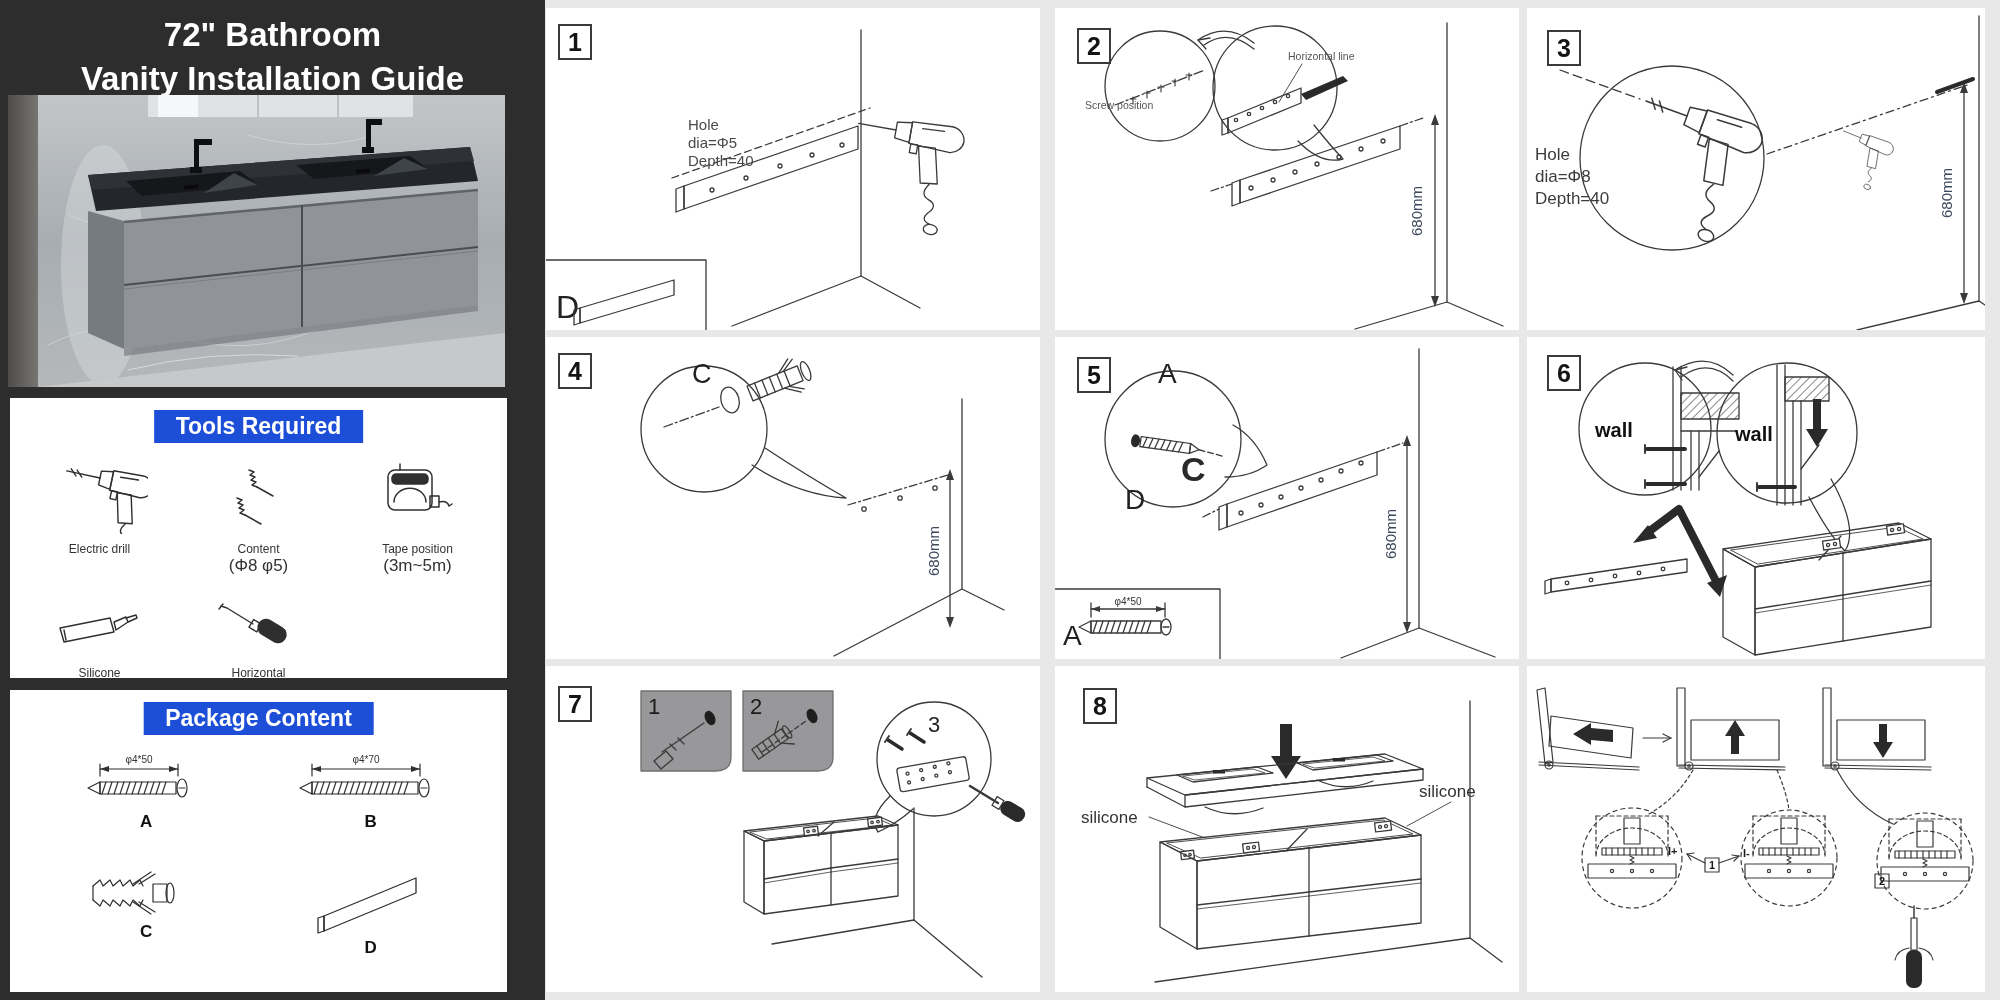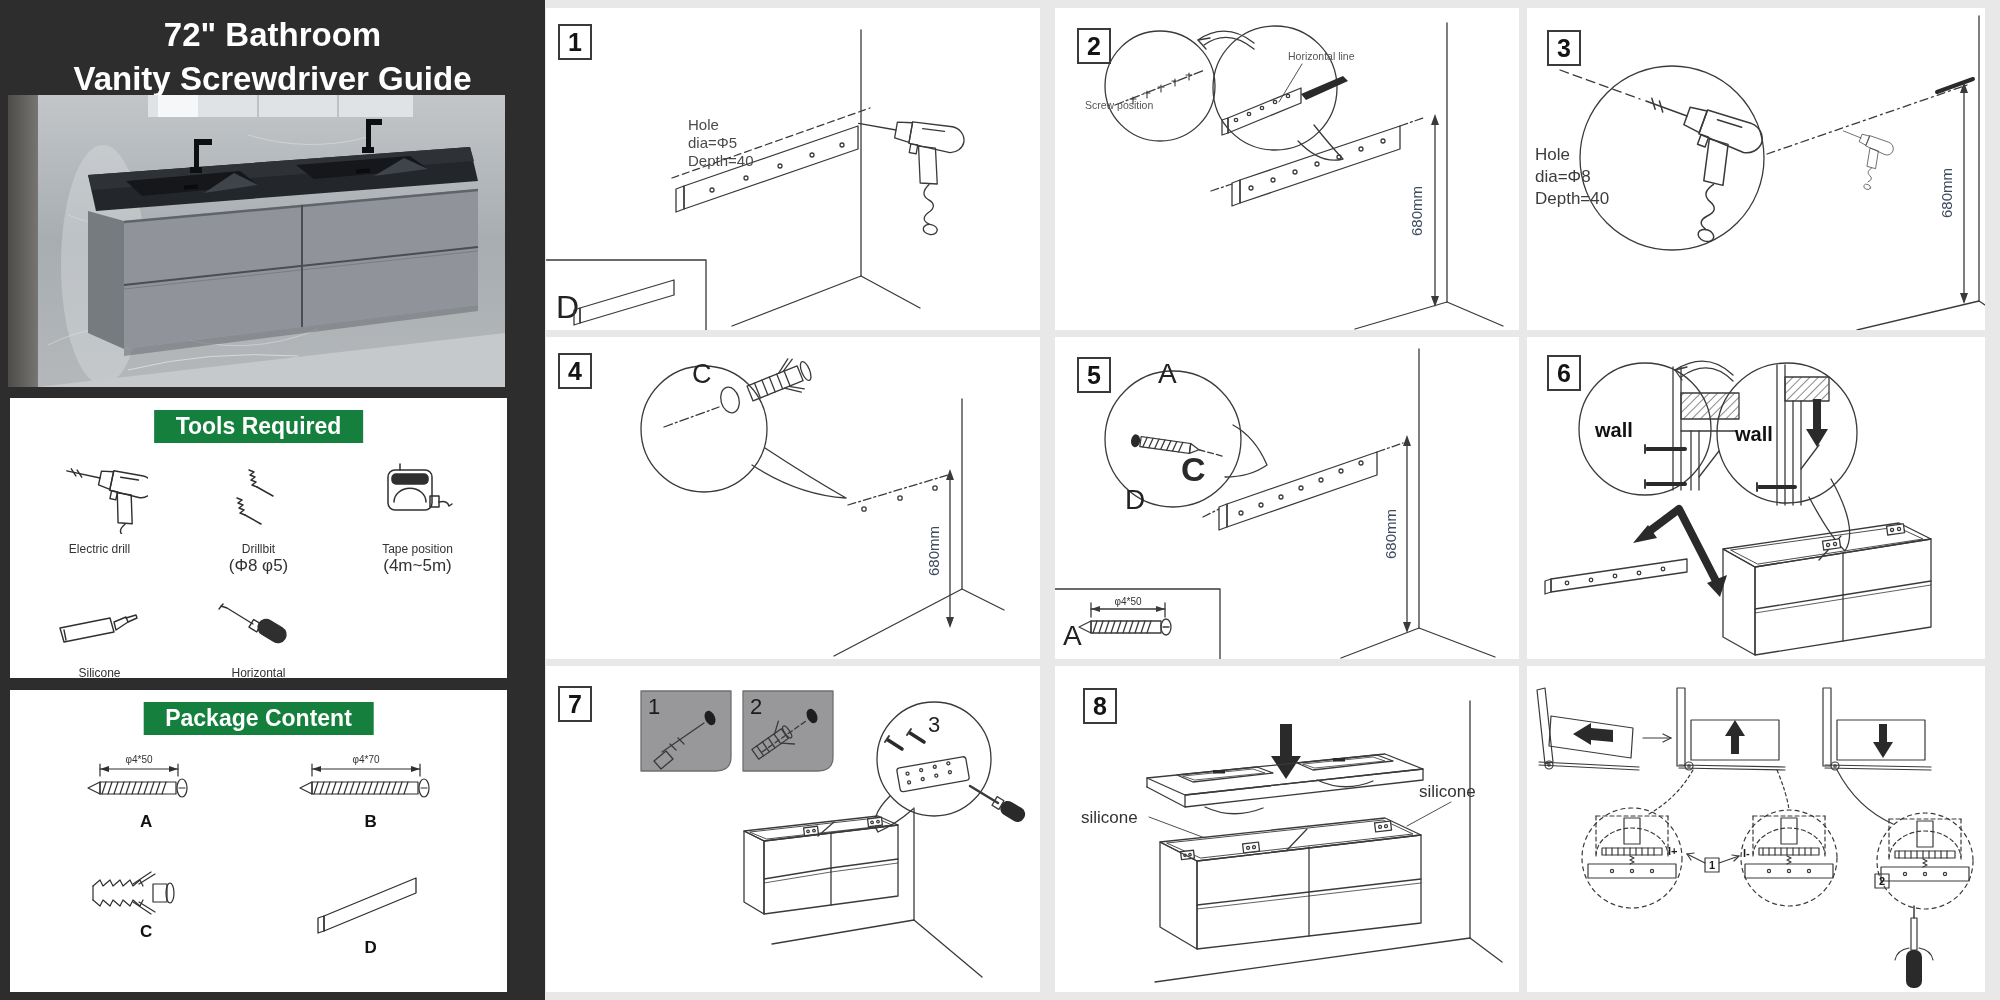--- a/index.html
+++ b/index.html
@@ -3,21 +3,21 @@
 <meta charset="utf-8">
 <style>
   html,body{margin:0;padding:0;width:2000px;height:1000px;background:#e8e8e8;
     font-family:"Liberation Sans",sans-serif;overflow:hidden;position:relative}
   .sidebar{position:absolute;left:0;top:0;width:545px;height:1000px;background:#2d2d2d}
   .title{color:#fff;text-align:center;font-weight:bold;font-size:33px;line-height:1.32;padding-top:13px}
   .photo{position:absolute;left:8px;top:95px;width:497px;height:292px}
   .card{position:absolute;left:10px;width:497px;background:#ffffff}
   .card.tools{top:398px;height:280px}
   .card.pkg{top:690px;height:302px}
-  .cardhead{position:absolute;top:12px;left:50%;transform:translateX(-50%);background:#15803d;color:#fff;
+  .cardhead{position:absolute;top:12px;left:50%;transform:translateX(-50%);background:#1d4ed8;color:#fff;
     font-weight:bold;font-size:23px;padding:3px 22px;white-space:nowrap}
   .tgrid{position:absolute;top:58px;left:10px;right:10px;display:grid;grid-template-columns:1fr 1fr 1fr;row-gap:18px}
   .tool{text-align:center}
   .tool svg{display:block;margin:0 auto}
   .tlabel{font-size:12px;color:#333;margin-top:8px}
   .tsub{font-size:17px;color:#333}
   .pgrid{position:absolute;top:62px;left:28px;right:28px;display:grid;grid-template-columns:1fr 1fr;row-gap:26px;column-gap:8px}
   .pitem{text-align:center}
   .pitem svg{display:block;margin:0 auto}
   .pletter{font-size:17px;font-weight:bold;color:#111;margin-top:2px}
@@ -26,21 +26,21 @@
   .badge{position:absolute;width:30px;height:32px;border:2px solid #3a3a3a;background:#fff;color:#141414;
     font-size:25px;font-weight:bold;display:flex;align-items:center;justify-content:center;z-index:3}
   svg text{font-family:"Liberation Sans",sans-serif}
 </style>
 </head>
 <body>
 
 <aside class="sidebar">
   <div class="title">
     <div>72" Bathroom</div>
-    <div>Vanity Screwdriver Guide</div>
+    <div>Vanity Installation Guide</div>
   </div>
 
   <svg class="photo" viewBox="0 0 497 292">
     <defs>
       <linearGradient id="mgb" x1="0" y1="0" x2="0" y2="1">
         <stop offset="0" stop-color="#c2c6c9"></stop>
           <stop offset="0.5" stop-color="#a8adb1"></stop>
           <stop offset="1" stop-color="#b4b8bb"></stop>
       </linearGradient>
       <linearGradient id="pill" x1="0" y1="0" x2="1" y2="0">
@@ -112,34 +112,34 @@
         <svg width="96" height="78" viewBox="0 0 96 78" fill="none" stroke="#2f2f2f" stroke-width="1.5" stroke-linecap="round" stroke-linejoin="round">
           <g transform="translate(38,8)">
             <path d="M0,6 l5,2 l-4,3 l5,2 l-4,3 l5,2 l-4,3 l5,2"></path>
               <path d="M8,23 l16,9"></path>
           </g>
           <g transform="translate(26,36)">
             <path d="M0,6 l5,2 l-4,3 l5,2 l-4,3 l5,2 l-4,3 l5,2"></path>
               <path d="M8,23 l16,9"></path>
           </g>
         </svg>
-        <div class="tlabel">Drillbit</div>
+        <div class="tlabel">Content</div>
         <div class="tsub">(Φ8 φ5)</div>
       </div>
       <div class="tool">
         <svg width="96" height="78" viewBox="0 0 96 78" fill="none" stroke="#2f2f2f" stroke-width="1.5" stroke-linecap="round" stroke-linejoin="round">
           <rect x="18" y="14" width="44" height="40" rx="7"></rect>
           <rect x="22" y="18" width="36" height="10" rx="4" fill="#2f2f2f"></rect>
           <path d="M24,46 a14,12 0 0 1 32,0"></path>
           <rect x="60" y="40" width="9" height="11"></rect>
           <path d="M69,46 q8,-2 10,4 l3,-2"></path>
           <line x1="30" y1="14" x2="30" y2="8"></line>
         </svg>
         <div class="tlabel">Tape position</div>
-        <div class="tsub">(4m~5m)</div>
+        <div class="tsub">(3m~5m)</div>
       </div>
       <div class="tool">
         <svg width="96" height="64" viewBox="0 0 96 64" fill="none" stroke="#2f2f2f" stroke-width="1.4" stroke-linecap="round" stroke-linejoin="round">
           <polygon points="8,34 58,24 62,38 12,48"></polygon>
           <line x1="12" y1="36" x2="14" y2="46"></line>
           <polygon points="62,28 74,23 76,28 64,36"></polygon>
           <path d="M74,24 l10,-3 l1,3 l-9,4"></path>
         </svg>
         <div class="tlabel">Silicone</div>
         <div class="tsub"></div>

